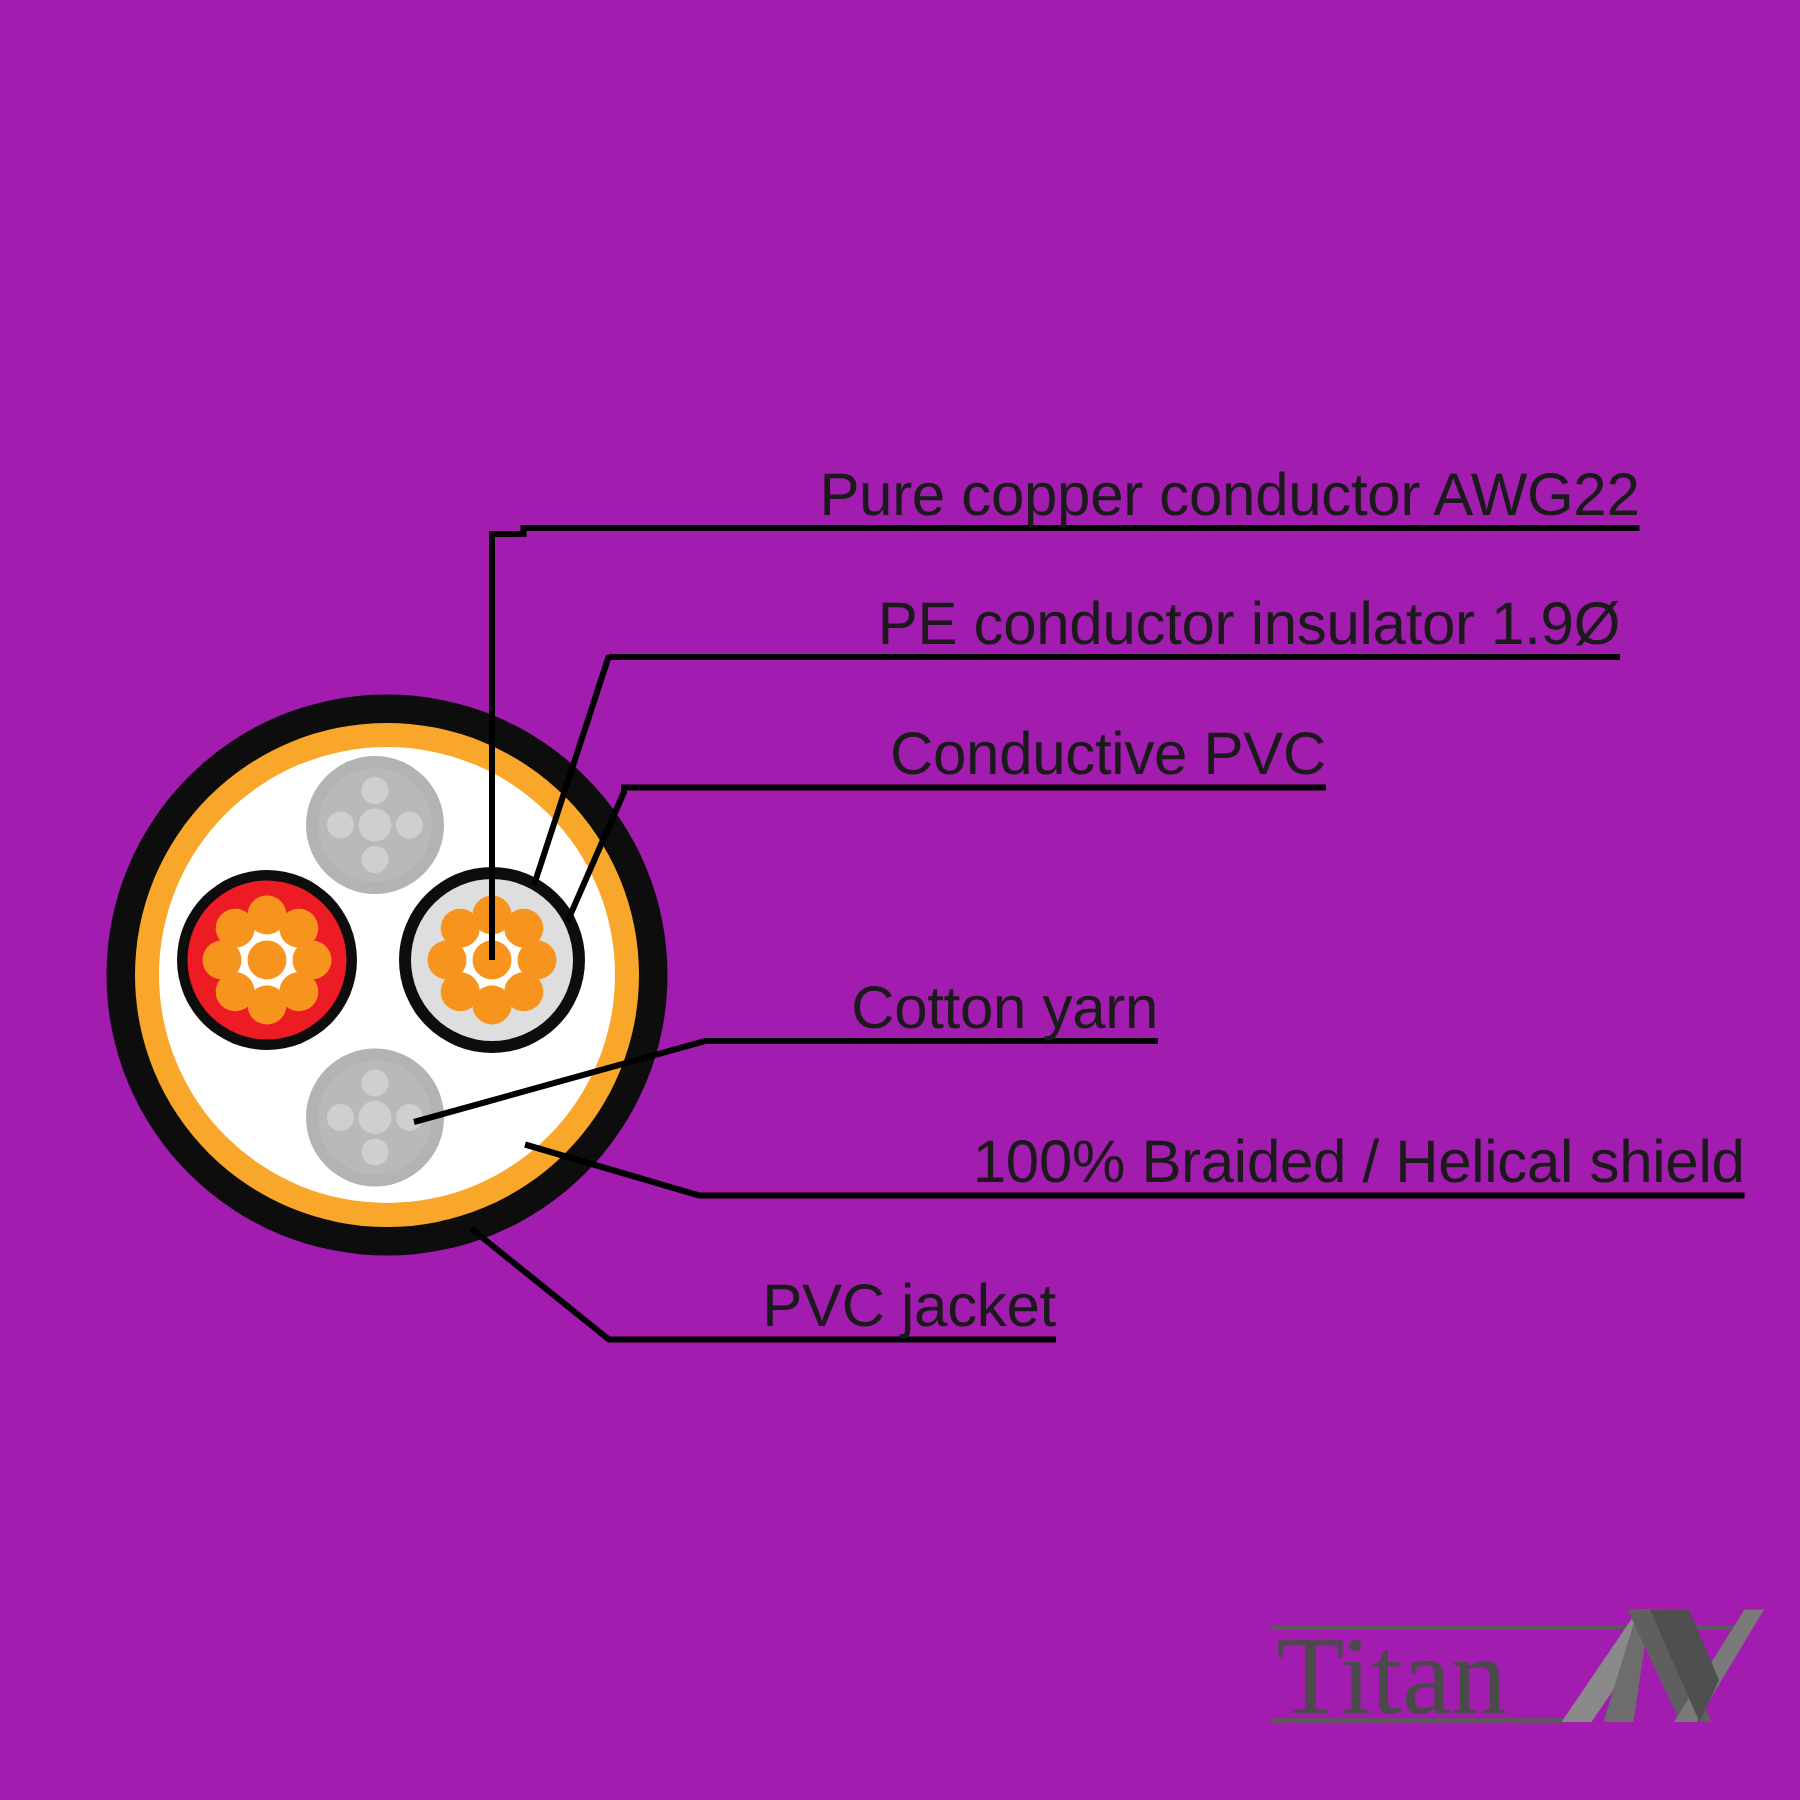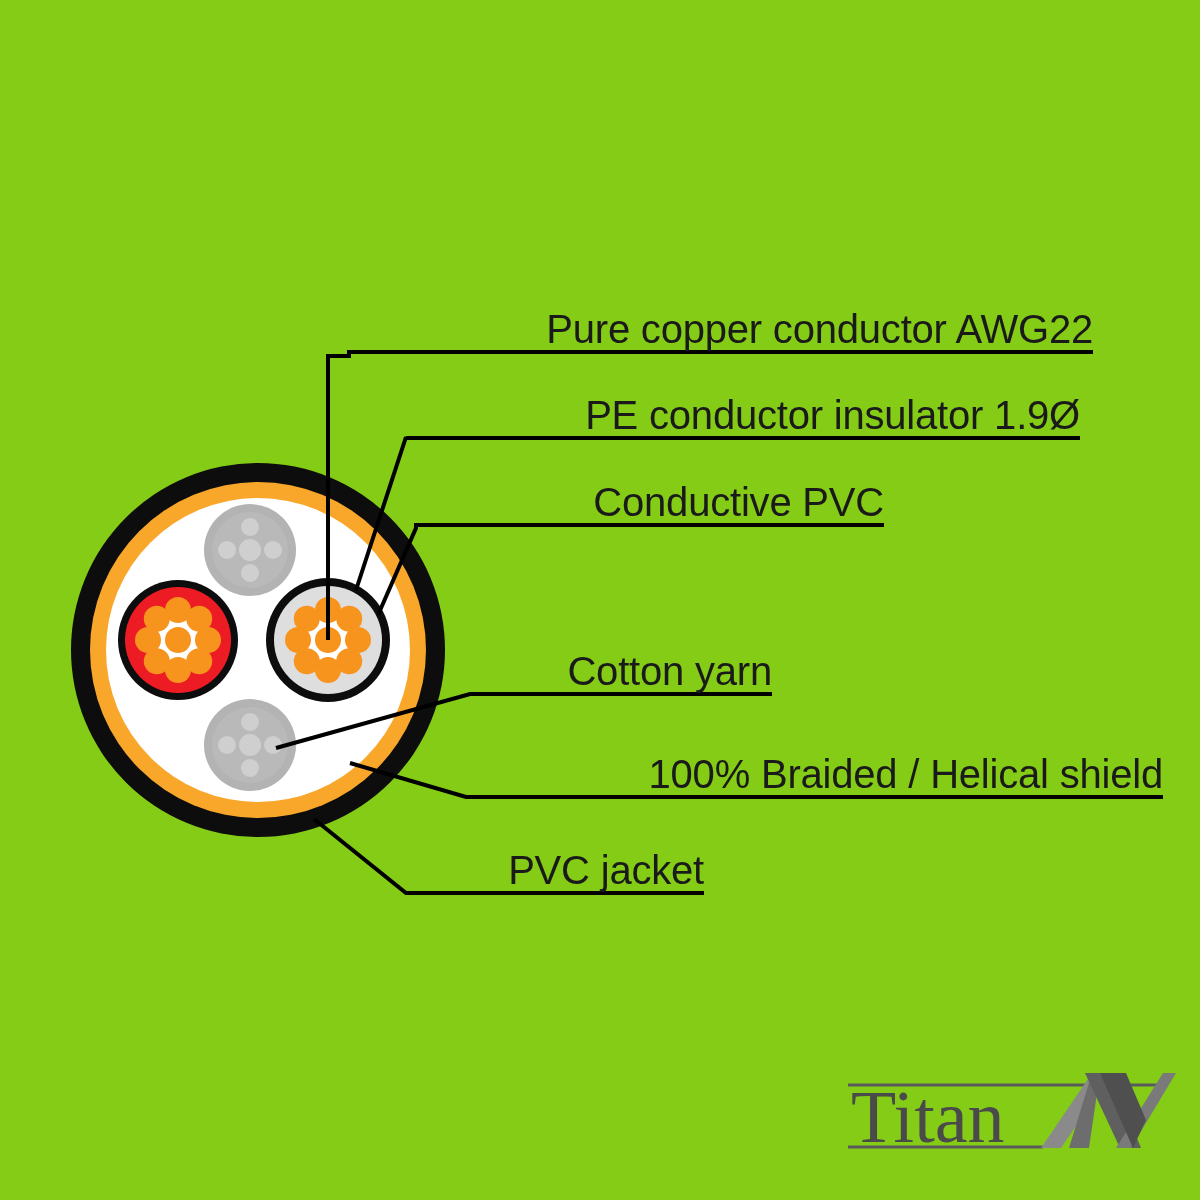--- a/index.html
+++ b/index.html
@@ -10,21 +10,21 @@
   body {
     width: 1200px;
     height: 1200px;
     font-family: "Liberation Sans", sans-serif;
     overflow: hidden;
   }
   #stage {
     position: relative;
     width: 1200px;
     height: 1200px;
-    background: #84cc16;
+    background: #a21caf;
   }
   #diagram {
     position: absolute;
     inset: 0;
     display: block;
   }
   .callout-text {
     font-family: "Liberation Sans", sans-serif;
     font-size: 40px;
     fill: #1a1a1a;

